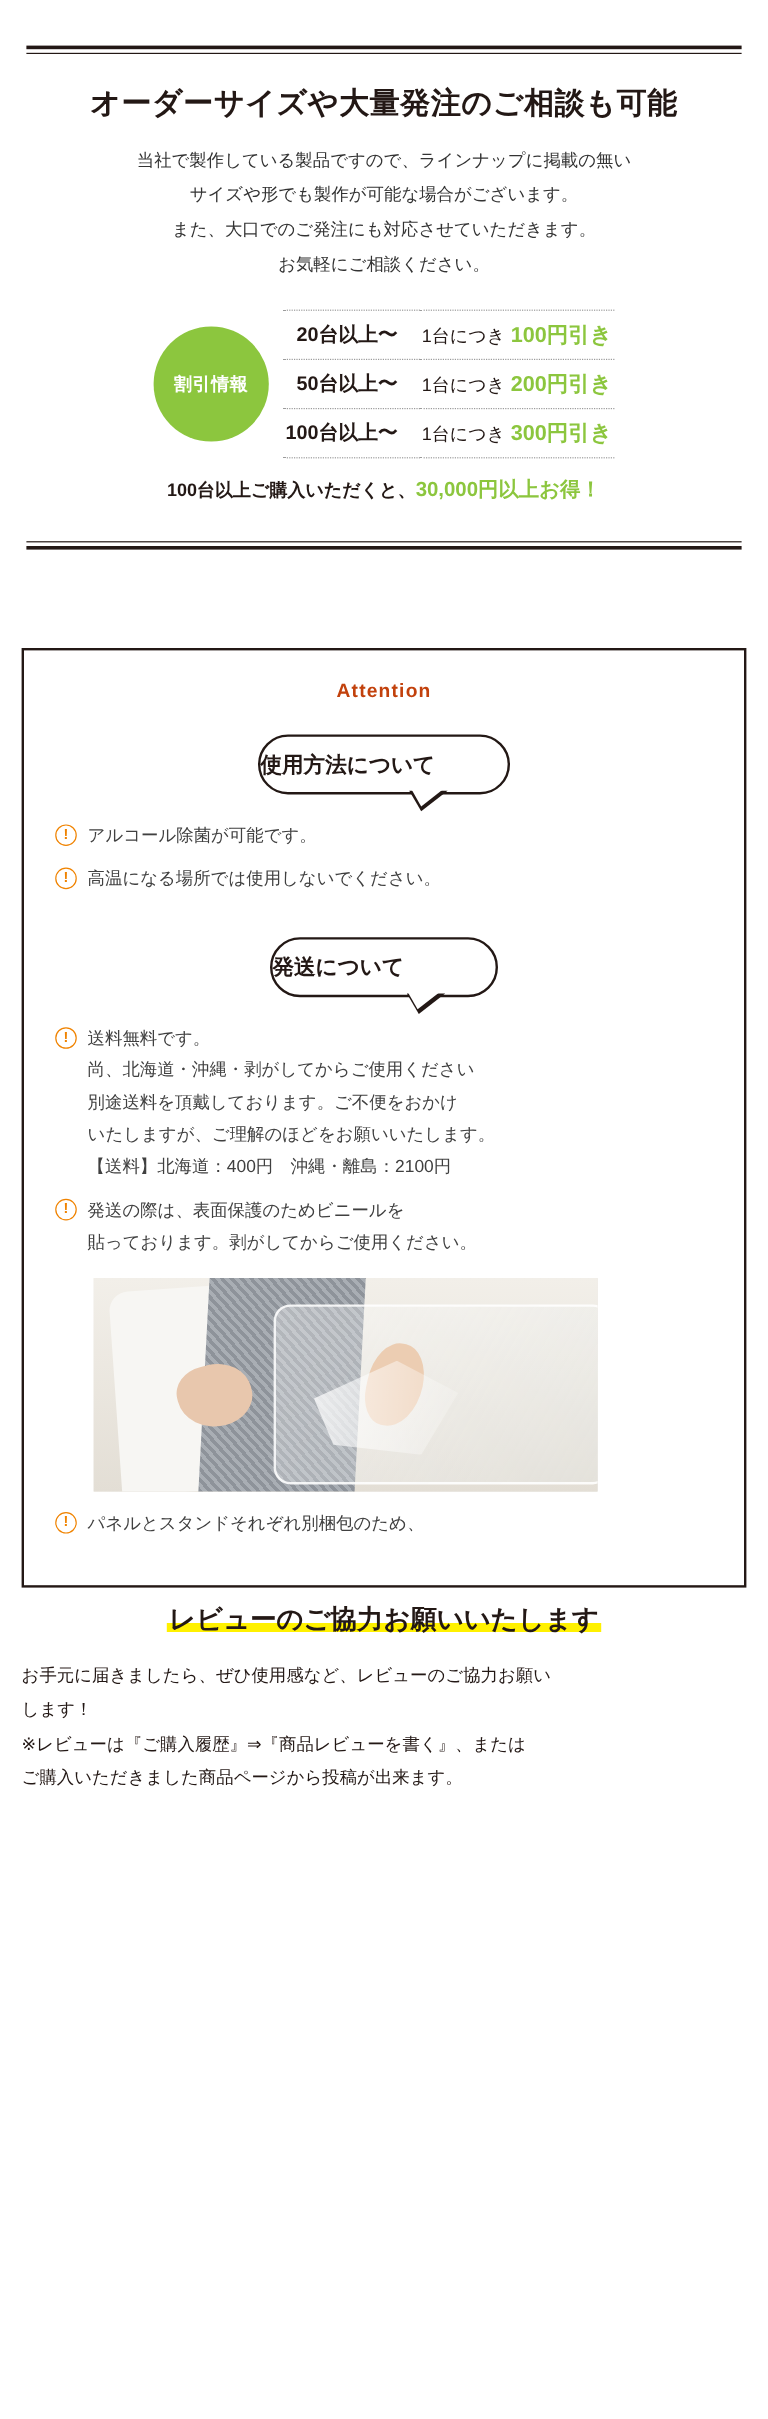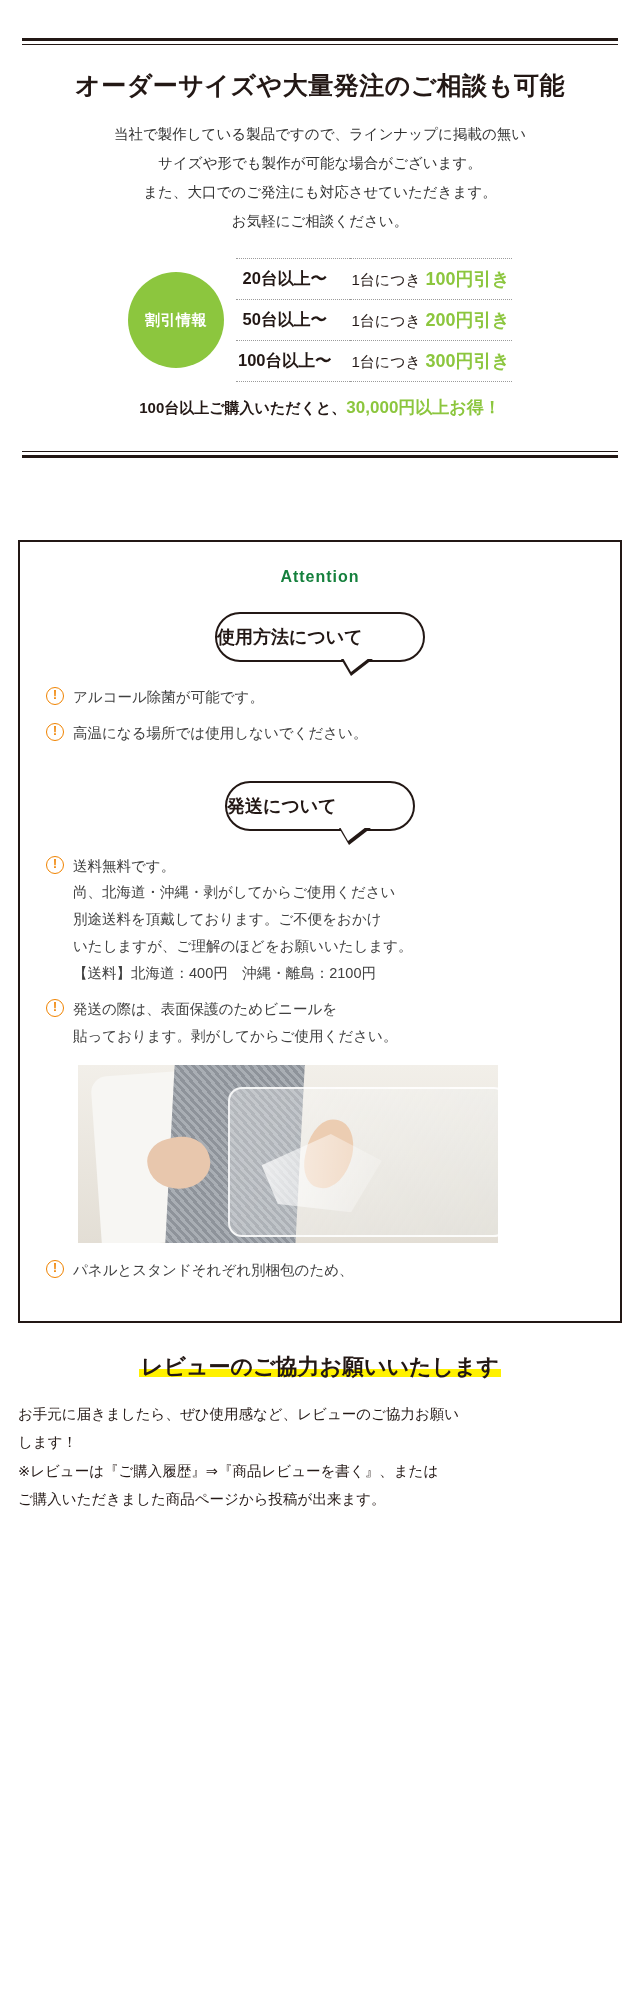--- a/index.html
+++ b/index.html
@@ -89,40 +89,40 @@
   .discount-table tr td {
     padding: 8px 2px;
     font-size: 16.5px;
     font-weight: bold;
     color: #231815;
     border-top: 1px dotted #9b9b9b;
     border-bottom: 1px dotted #9b9b9b;
     white-space: nowrap;
   }
   .discount-table tr:not(:last-child) td { border-bottom: none; }
-  .dc-qty { padding-right: 18px !important; text-align: center; }
+  .dc-qty { padding-right: 18px !important; text-align: right; }
   .dc-unit { font-weight: normal; font-size: 15px; }
   .dc-amount { color: #8cc63e; font-size: 18px; }
   .discount-note {
     text-align: center;
     font-size: 15px;
     font-weight: bold;
     margin: 10px 0 0 0;
   }
   .discount-note .hl { color: #8cc63e; font-size: 17px; }
 
   
   .attention-box {
     margin: 70px 18px 0 18px;
     border: 2px solid #231815;
     padding: 22px 26px 28px 26px;
   }
   .attention-title {
     text-align: center;
-    color: #15803d;
+    color: #c2410c;
     font-size: 16px;
     font-weight: bold;
     letter-spacing: 1px;
     margin: 4px 0 26px 0;
   }
   
   .bubble {
     position: relative;
     width: 210px;
     margin: 0 auto 22px auto;
@@ -239,21 +239,21 @@
     position: absolute;
     left: 185px; top: 70px;
     width: 120px; height: 80px;
     background: linear-gradient(100deg, rgba(255,255,255,0.75), rgba(255,255,255,0.15));
     clip-path: polygon(0 30%, 60% 0, 100% 40%, 70% 100%, 10% 80%);
     transform: rotate(-6deg);
   }
 
   
   .review {
-    padding: 29px 18px 10px 18px;
+    padding: 12px 18px 10px 18px;
   }
   .review-title {
     text-align: center;
     font-size: 22px;
     font-weight: bold;
     margin: 0 0 18px 0;
     position: relative;
     display: block;
   }
   .review-title span {

